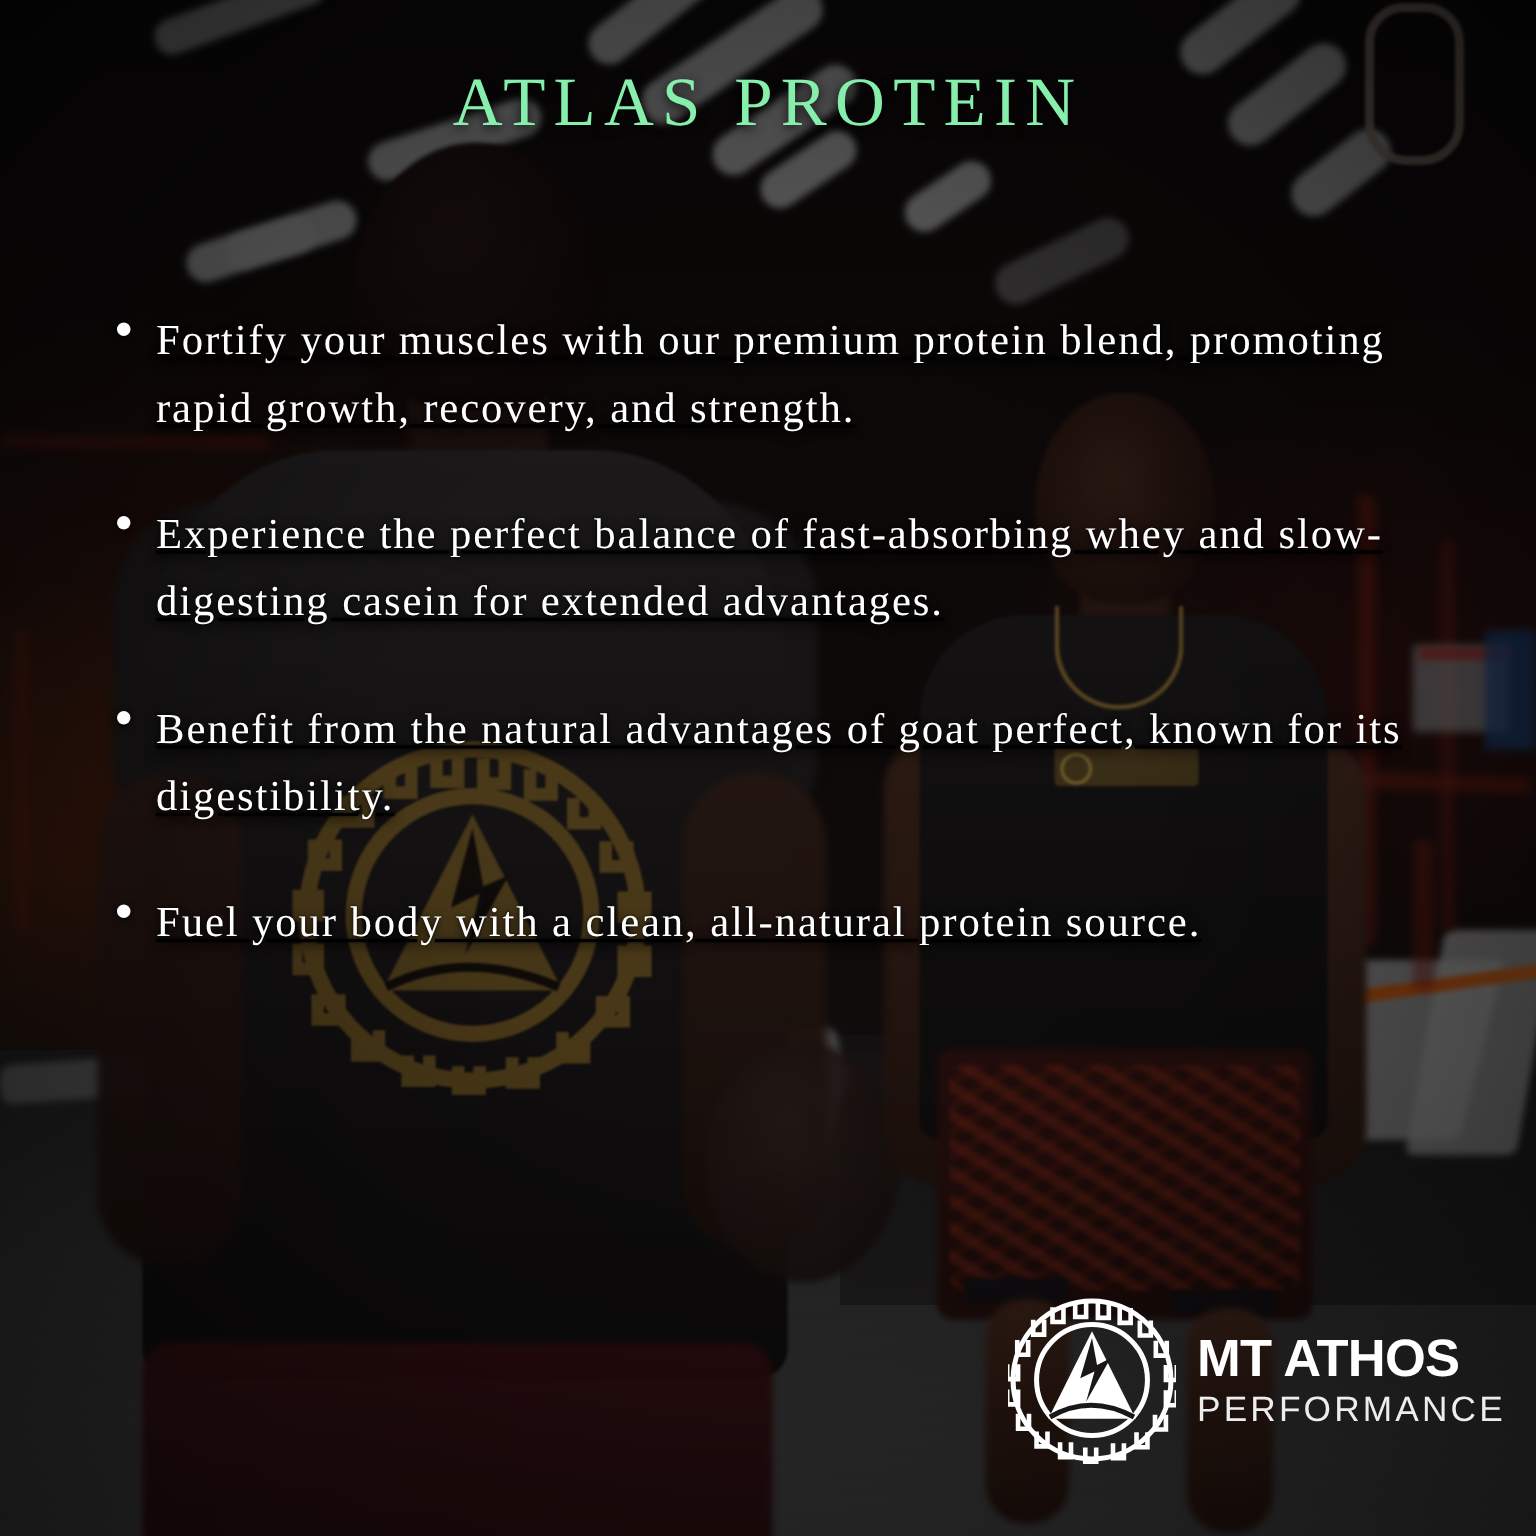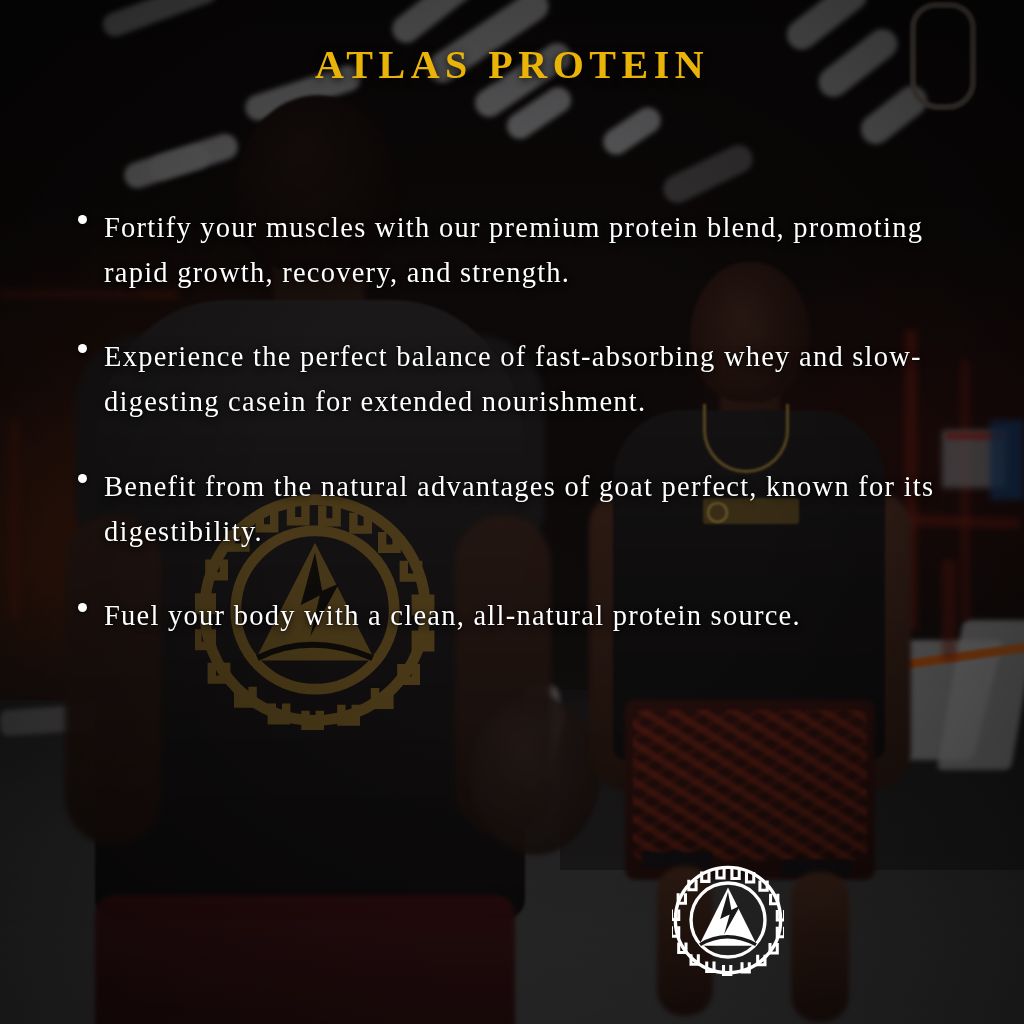--- a/index.html
+++ b/index.html
@@ -251,43 +251,44 @@
 
   
   .content { position: absolute; inset: 0; }
 
   .title-block {
     position: absolute; left: 0; right: 0; top: 44px;
     text-align: center;
   }
   .title-line1 {
     display: block;
-    color: #eab308;
-    font-size: 40px;
-    font-weight: 700;
+    color: #86efac;
+    font-size: 46px;
+    font-weight: 400;
     letter-spacing: 5.5px;
     line-height: 1.05;
     text-shadow: 0 2px 8px rgba(0,0,0,.85);
   }
   .title-line2 {
     display: block;
     color: #f3efe2;
     font-size: 44px;
     font-weight: 700;
     letter-spacing: 2.5px;
     line-height: 1.05;
     margin-top: 12px;
     text-shadow: 0 2px 8px rgba(0,0,0,.85);
   }
 
   .bullets {
     position: absolute;
     left: 78px;
     top: 206px;
     width: 900px;
+    text-decoration: underline;
   }
   .bullet-item {
     position: relative;
     margin-bottom: 40px;
     padding-left: 26px;
   }
   .bullet-item:last-child { margin-bottom: 0; }
   .bullet-dot {
     position: absolute;
     left: 0; top: 9px;
@@ -447,21 +448,21 @@
       <span class="title-line1">ATLAS PROTEIN</span>
     </div>
 
     <div class="bullets">
       <div class="bullet-item">
         <span class="bullet-dot"></span>
         <span class="bullet-text">Fortify your muscles with our premium protein blend, promoting rapid growth, recovery, and strength.</span>
       </div>
       <div class="bullet-item">
         <span class="bullet-dot"></span>
-        <span class="bullet-text">Experience the perfect balance of fast-absorbing whey and slow-digesting casein for extended nourishment.</span>
+        <span class="bullet-text">Experience the perfect balance of fast-absorbing whey and slow-digesting casein for extended advantages.</span>
       </div>
       <div class="bullet-item">
         <span class="bullet-dot"></span>
         <span class="bullet-text">Benefit from the natural advantages of goat perfect, known for its digestibility.</span>
       </div>
       <div class="bullet-item">
         <span class="bullet-dot"></span>
         <span class="bullet-text">Fuel your body with a clean, all-natural protein source.</span>
       </div>
     </div>
@@ -490,16 +491,20 @@
           <path d="M47 164 v15 h-13 v-15"></path>
             <path d="M166 165 v15 h-13 v-15"></path>
           <path d="M75 177 v15 h-13 v-15"></path>
             <path d="M138 178 v15 h-13 v-15"></path>
           <path d="M105 183 v15 h-13 v-15"></path>
         </g>
         <path d="M100 42 L152 146 L48 146 Z" fill="#ffffff"></path>
         <path d="M100 50 L86 98 L103 90 L93 126 L122 74 L106 82 Z" fill="#1a1718"></path>
         <path d="M50 144 Q98 116 150 144" stroke="#1a1718" stroke-width="6" fill="none"></path>
       </svg>
+      <div class="brand-words">
+        <span class="brand-name">MT ATHOS</span>
+        <span class="brand-sub">PERFORMANCE</span>
+      </div>
     </div>
 
   </div>
 </div>
 
 </body></html>

